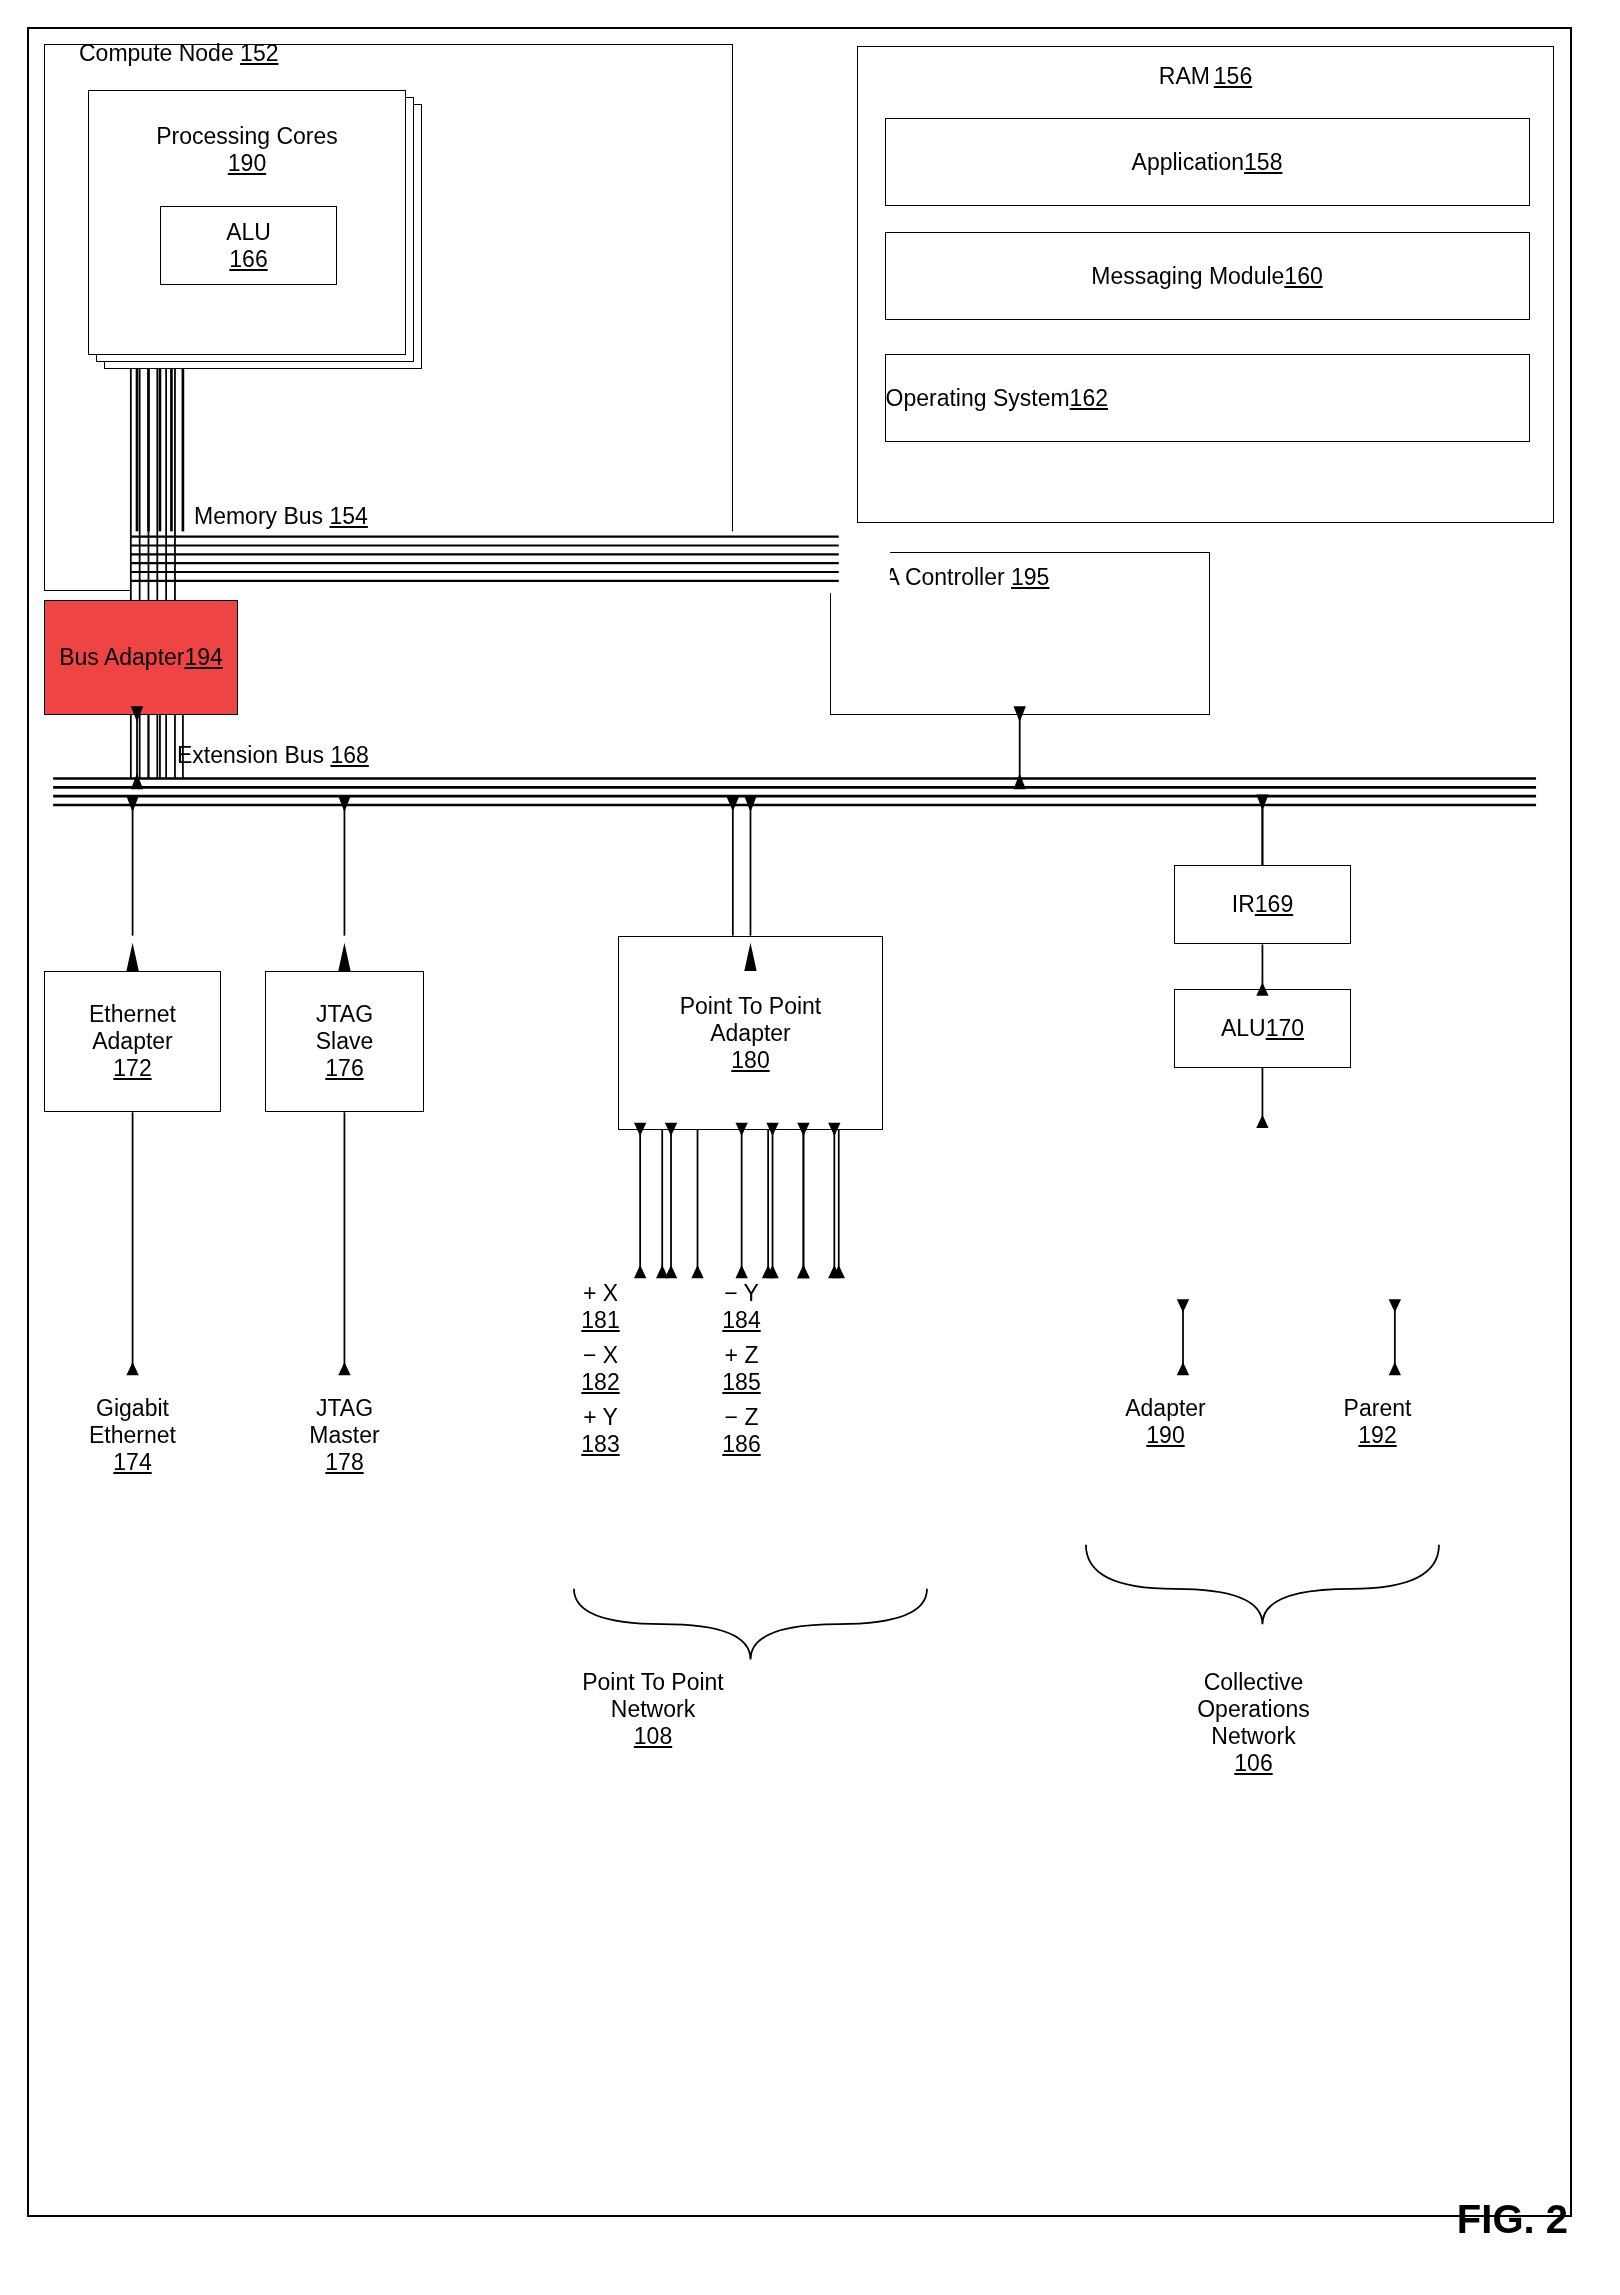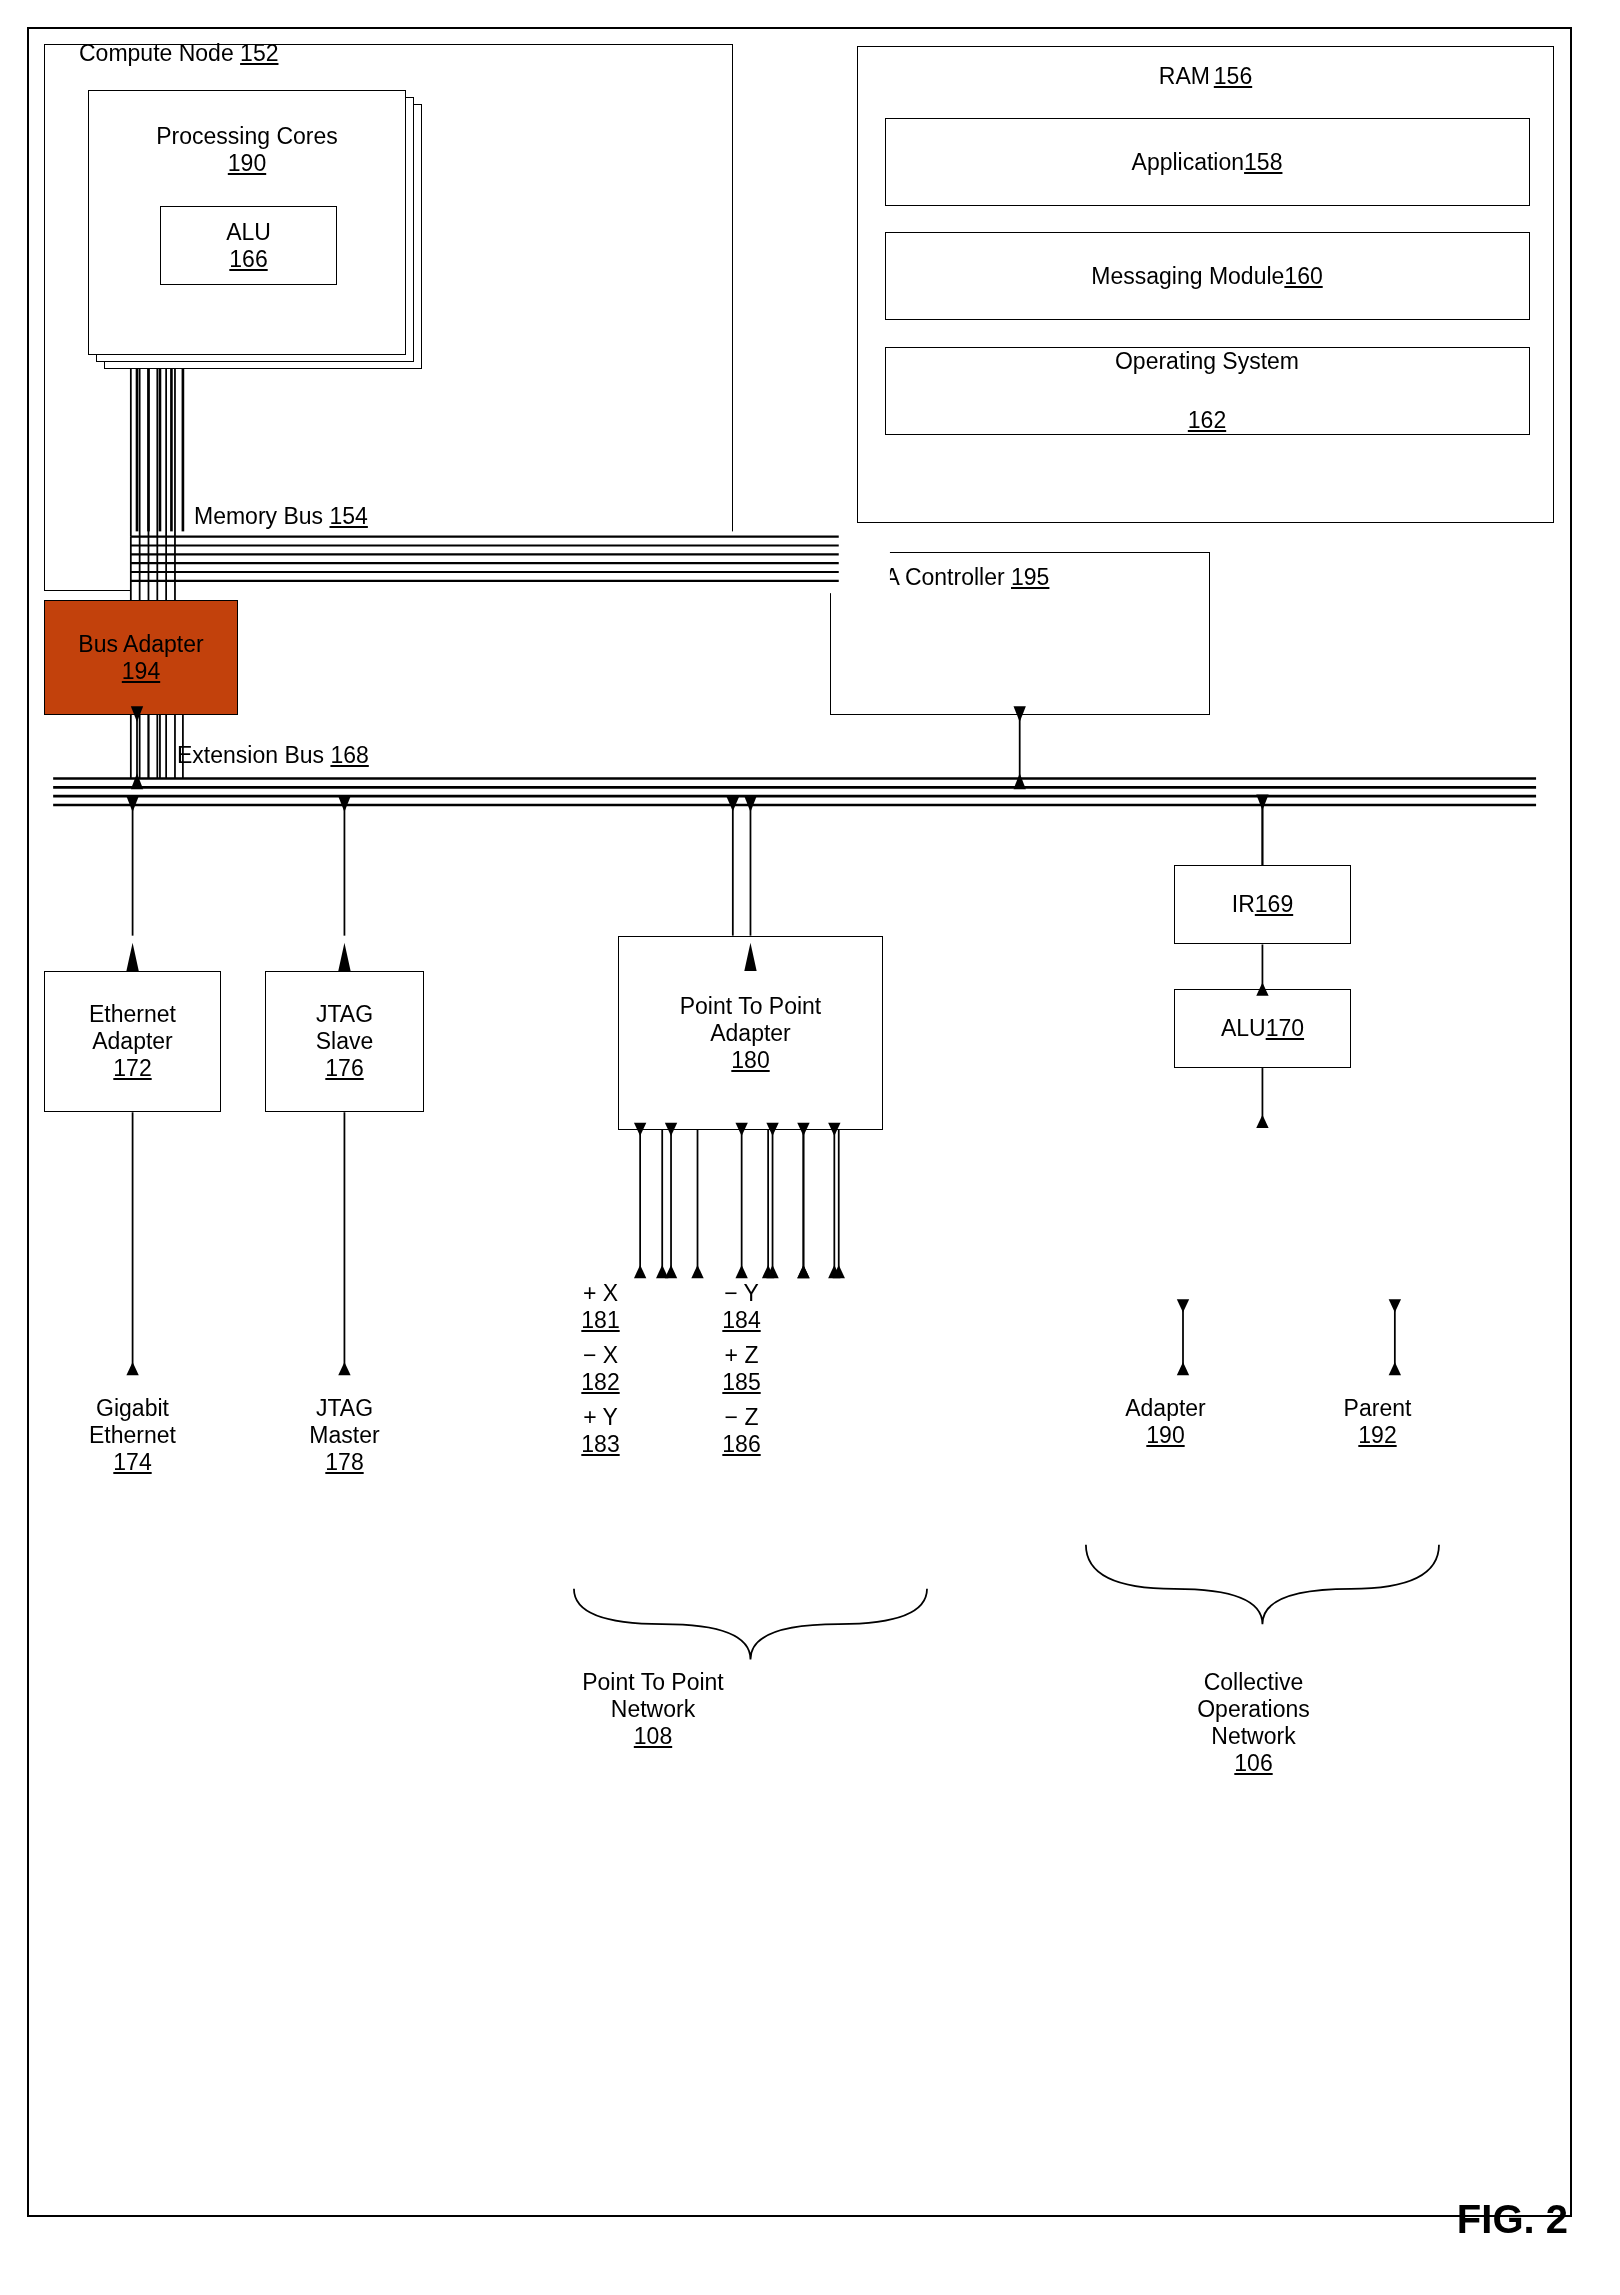--- a/index.html
+++ b/index.html
@@ -49,24 +49,24 @@
 
     
     .bus-adapter-box {
       position: absolute;
       top: 600px;
       left: 44px;
       width: 194px;
       height: 115px;
       border: 1.8px solid #000;
       display: flex;
-      flex-direction: column;
-      align-items: center;
-      justify-content: center;
-      background: #c2410c;
+      flex-direction: row;
+      align-items: center;
+      justify-content: center;
+      background: #ef4444;
     }
 
     
     .ethernet-adapter-box {
       position: absolute;
       top: 971px;
       left: 44px;
       width: 177px;
       height: 141px;
       border: 1.8px solid #000;
@@ -216,21 +216,21 @@
       <span class="label-text">  </span>
         <span class="label-text label-underline">158</span>
     </div>
 
     <div style="position:absolute; top:185px; left:26.5px; width:645px; height:88px; border:1.8px solid #000; display:flex; align-items:center; justify-content:center;">
       <span class="label-text">Messaging Module</span>
       <span class="label-text">  </span>
         <span class="label-text label-underline">160</span>
     </div>
 
-    <div style="position:absolute; top:300px; left:26.5px; width:645px; height:88px; border:1.8px solid #000; display:flex; align-items:center; justify-content:space-between;flex-direction:column;">
+    <div style="position:absolute; top:307px; left:26.5px; width:645px; height:88px; border:1.8px solid #000; display:flex; align-items:center; justify-content:flex-start;">
       <span class="label-text">Operating System</span>
       <span class="label-text">  </span>
         <span class="label-text label-underline">162</span>
     </div>
   </div>
 
   <div class="pos-abs" style="top:503px; left:194px;">
     <span class="label-text">Memory Bus  </span><span class="label-text label-underline">154</span>
   </div>
 

